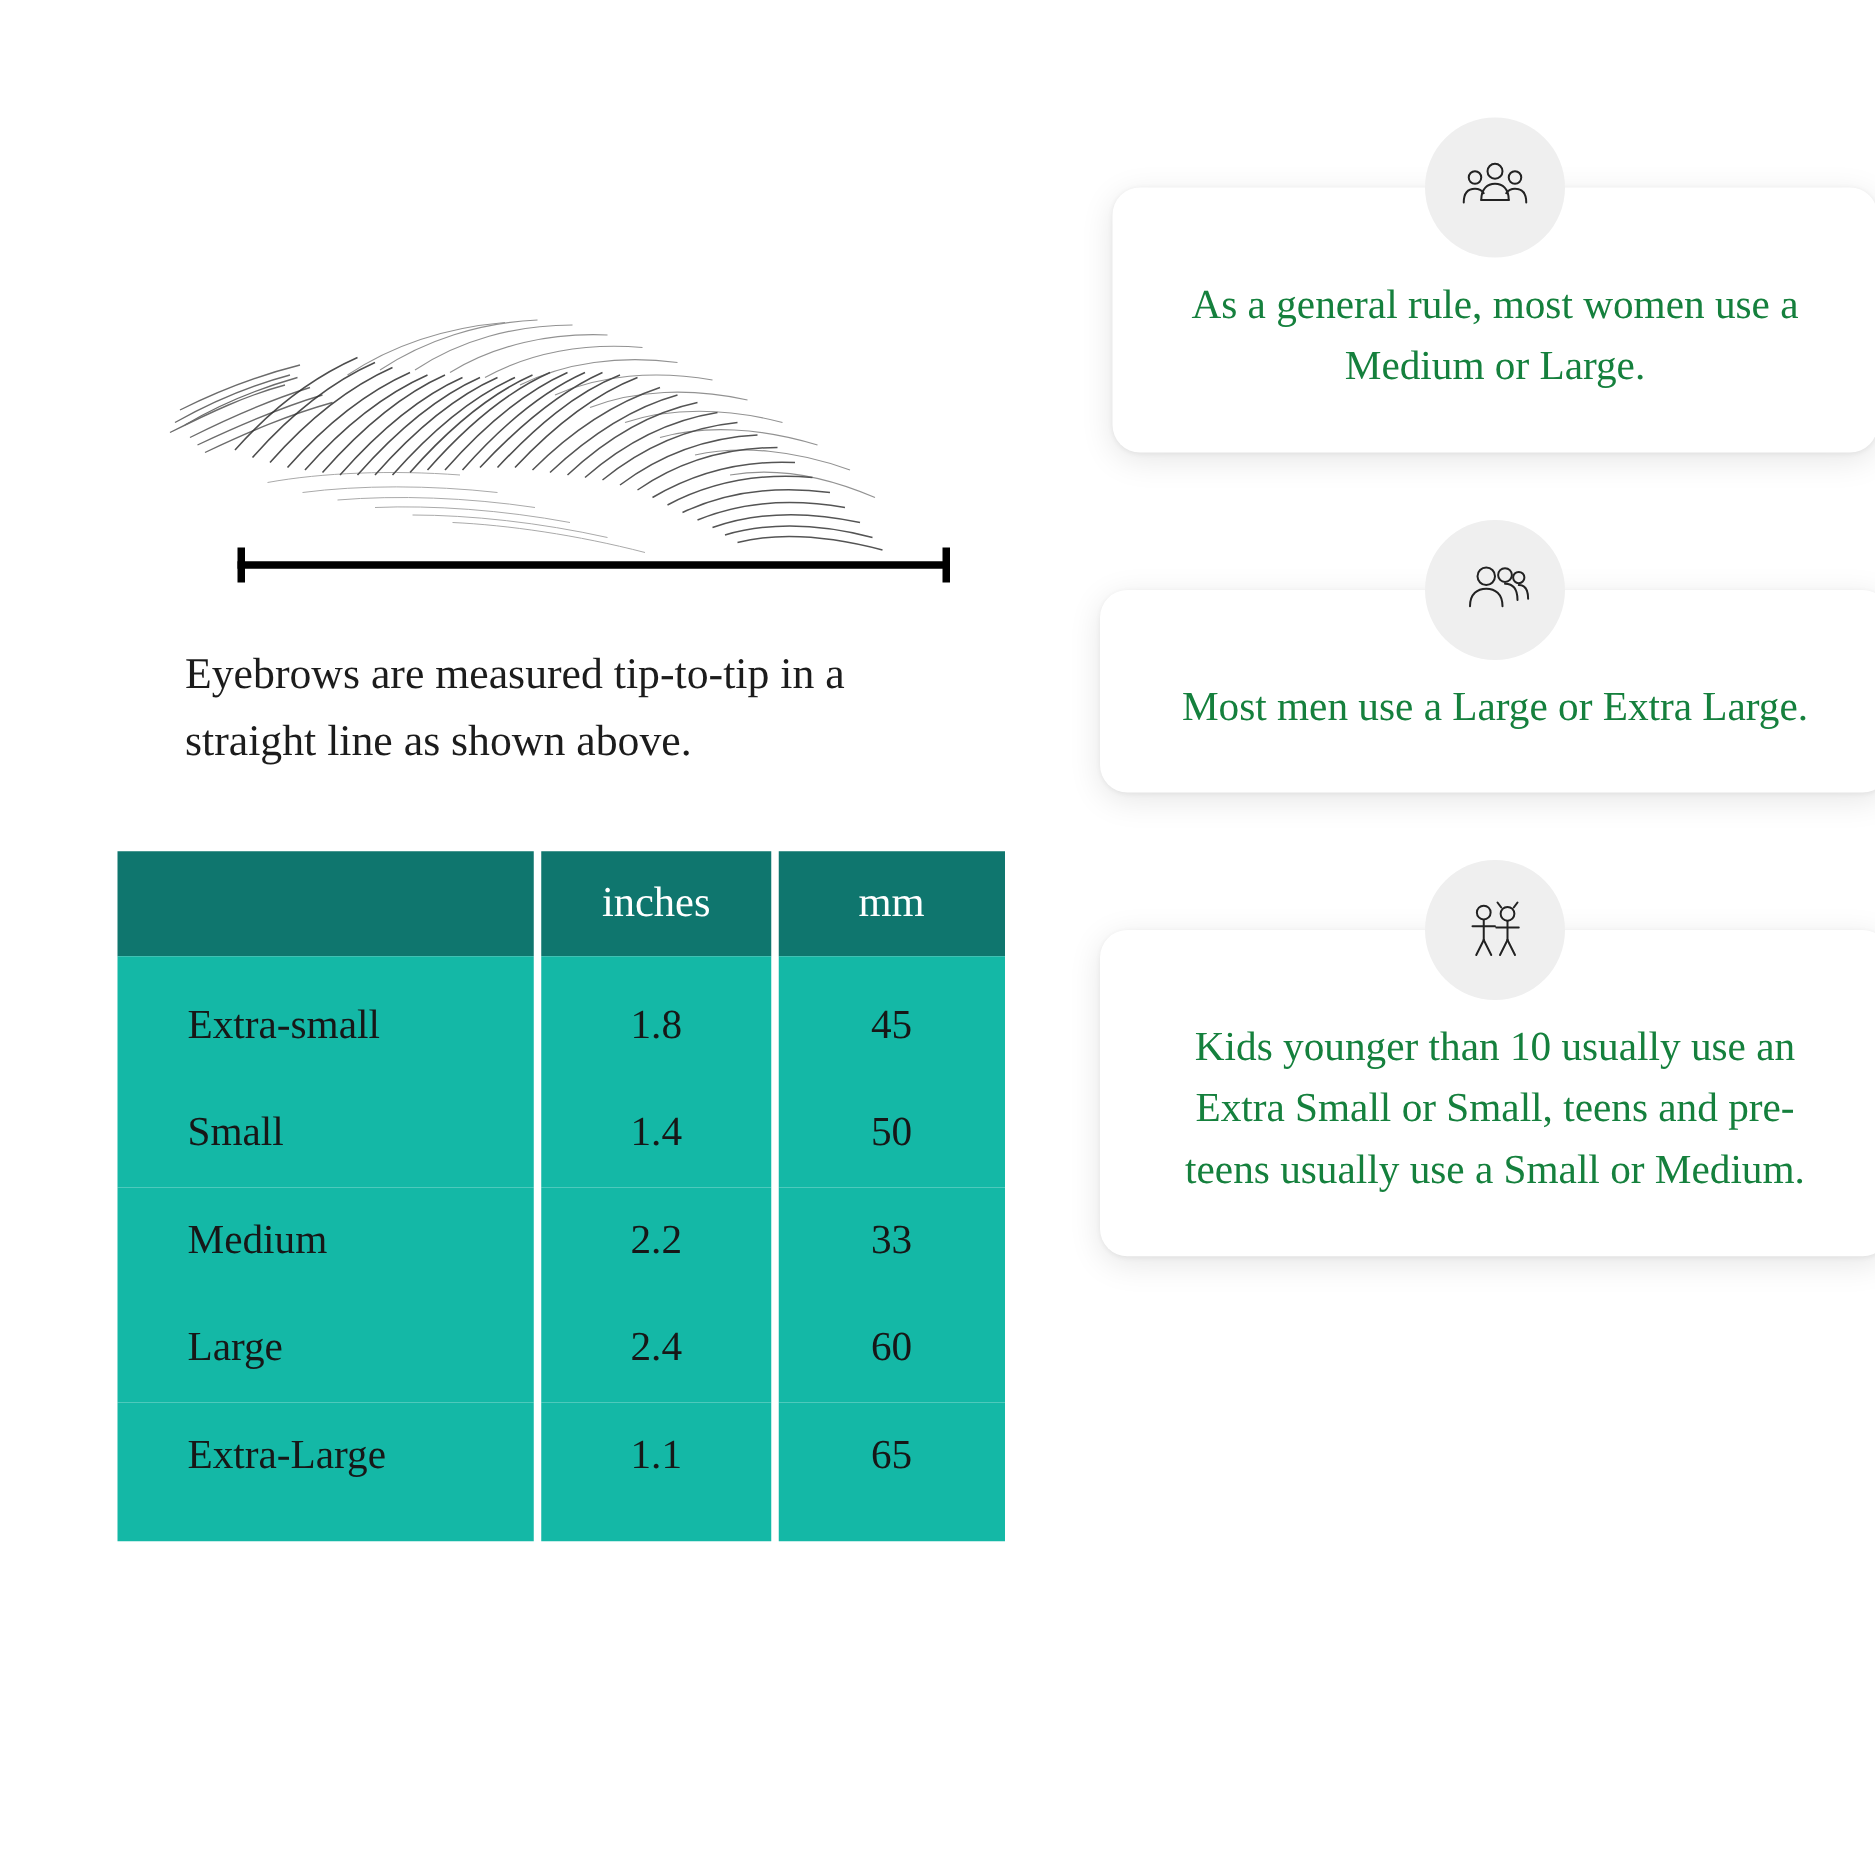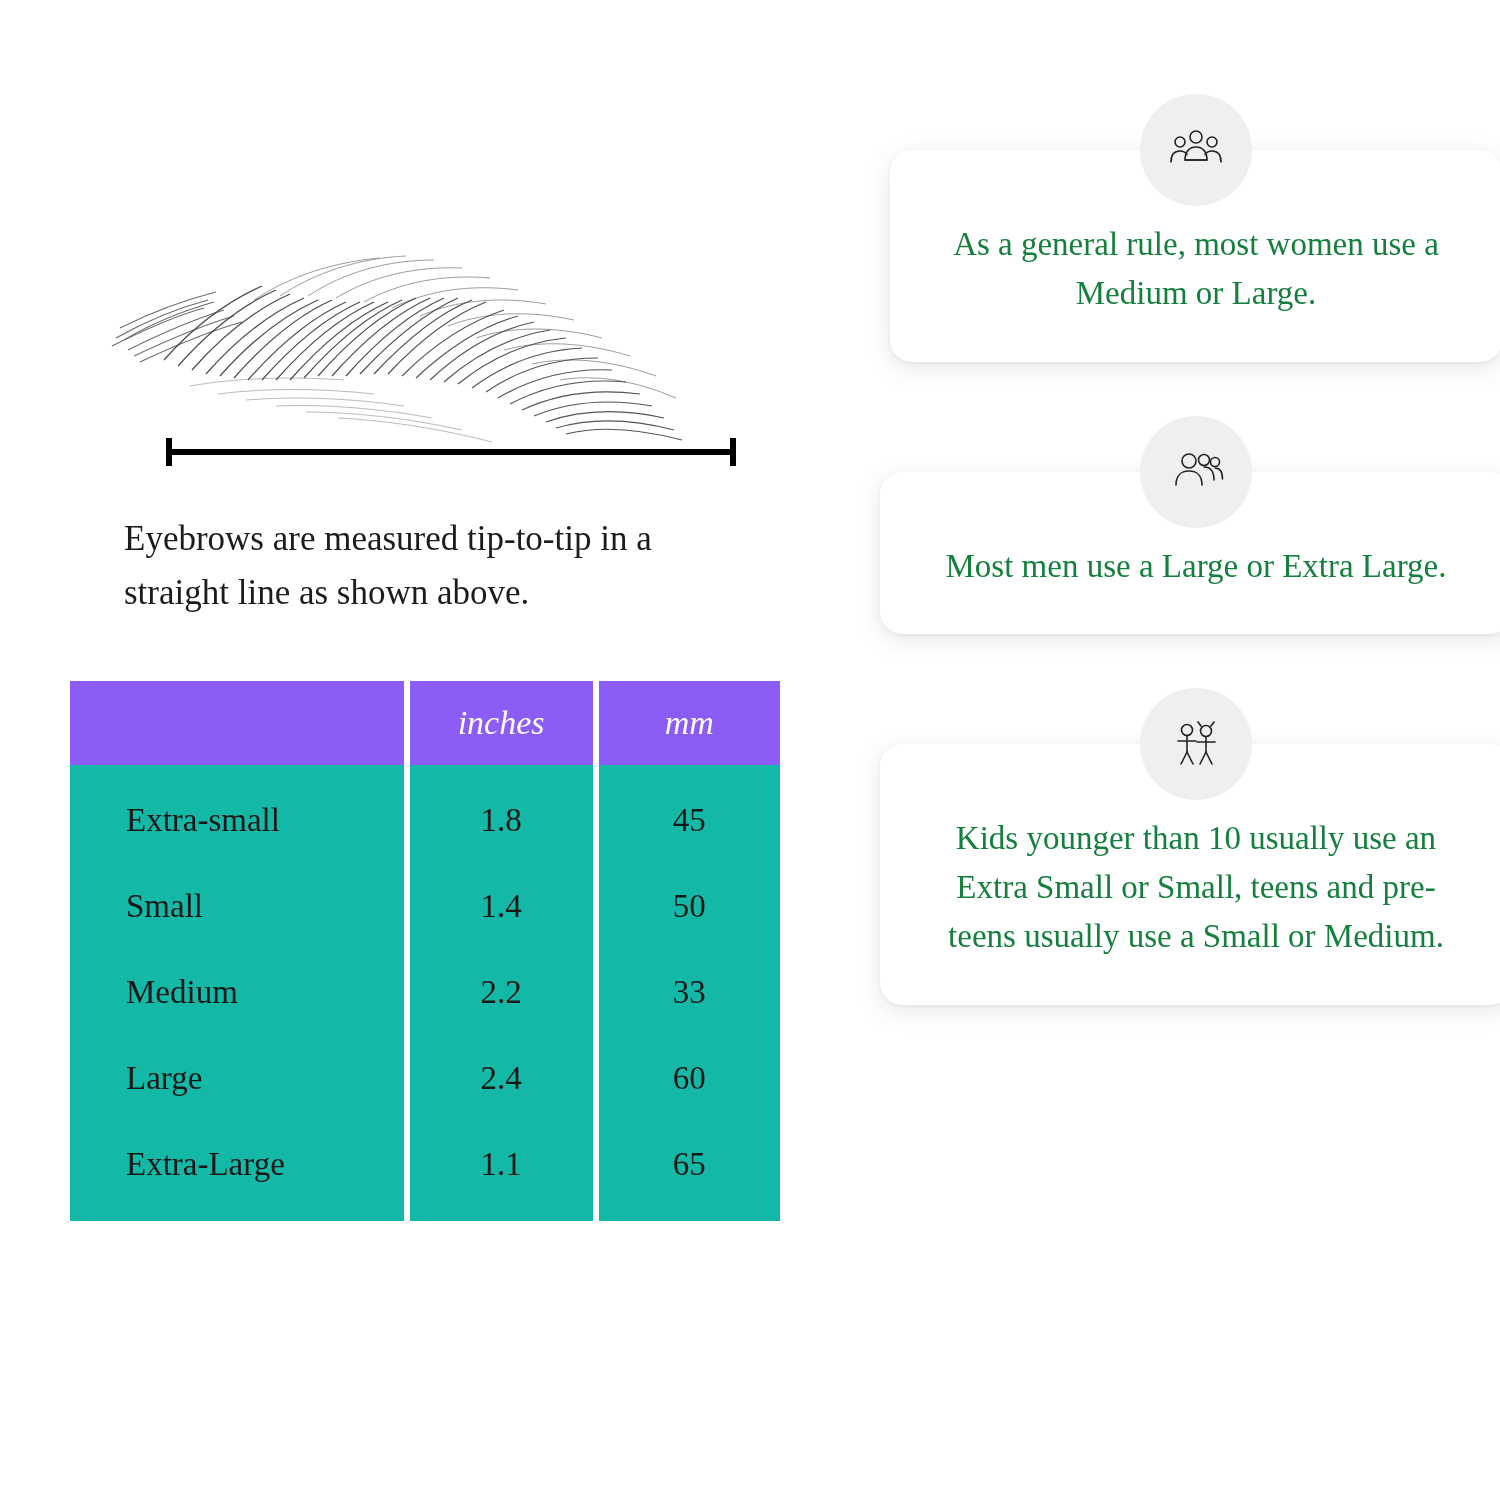--- a/index.html
+++ b/index.html
@@ -17,21 +17,21 @@
 
   .page {
     position: relative;
     width: 1500px;
     height: 1500px;
   }
 
   
   .left-col {
     position: absolute;
-    left: 64px;
+    left: 88px;
     top: 150px;
     width: 720px;
   }
 
   .brow-figure {
     position: relative;
     width: 640px;
     height: 320px;
     margin-left: 30px;
   }
@@ -79,27 +79,26 @@
 
   
   .size-table {
     margin-top: 60px;
     margin-left: 0px;
     border-collapse: separate;
     border-spacing: 6px 0;
     width: 722px;
   }
   .size-table th {
-    background: #8b5cf6;
+    background: #0f766e;
     color: #fff;
     font-weight: normal;
     font-size: 34px;
     height: 82px;
     vertical-align: middle;
-    font-style: italic;
   }
   .size-table th.blank {
     width: 340px;
   }
   .size-table th.c-in { width: 186px; }
   .size-table th.c-mm { width: 186px; }
 
   .size-table td {
     background: #14b8a6;
     font-size: 33px;
@@ -107,21 +106,21 @@
     color: #171717;
   }
   .size-table td.name {
     padding-left: 56px;
     text-align: left;
   }
   .size-table td.num {
     text-align: center;
   }
   .size-table tbody tr:first-child td { padding-top: 14px; }
-  .size-table tbody tr:last-child td { padding-bottom: 14px; }
+  .size-table tbody tr:last-child td { padding-bottom: 26px; }
 
   
   .right-col {
     position: absolute;
     left: 860px;
     top: 150px;
     width: 580px;
   }
 
   .note-card {

